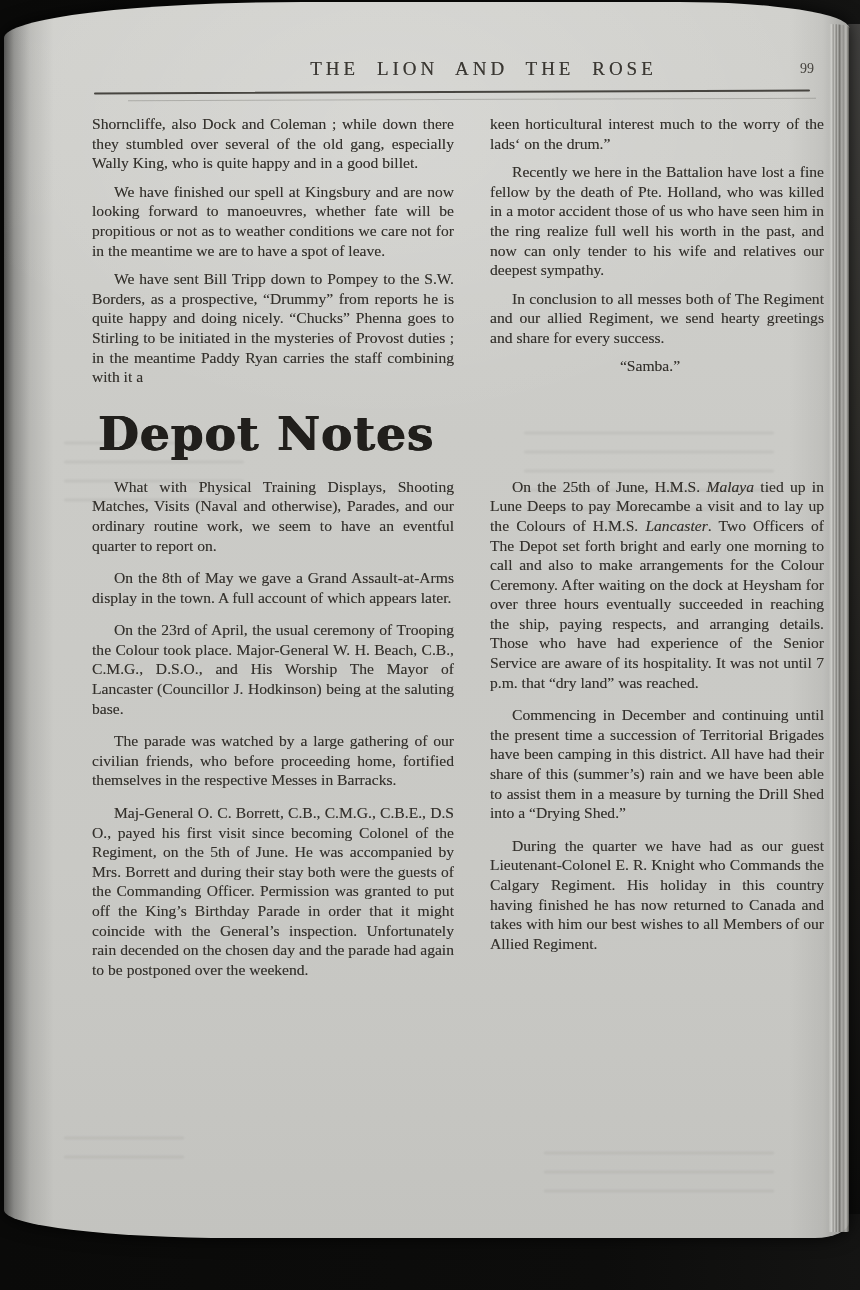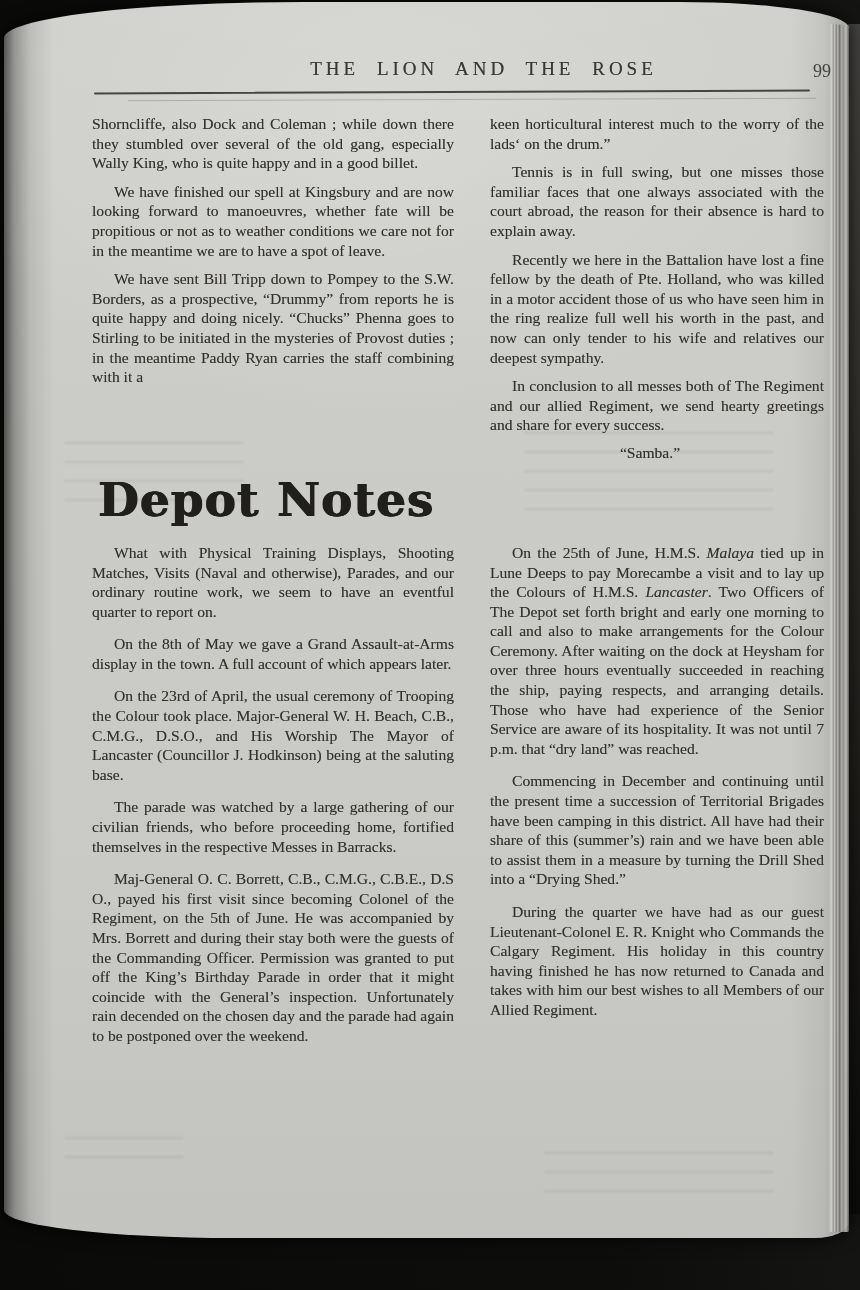--- a/index.html
+++ b/index.html
@@ -33,21 +33,21 @@
       #8a8985 14px, #c0bfbb 17px, #55544f 20px);
     opacity:0.9;
   }
   .content{position:absolute;left:42px;top:52px;width:739px;margin-left:46px;}
   .header{position:relative;height:44px;color:#3a3733;}
   .title{
     position:absolute;left:calc(50% + 22px);transform:translateX(-50%);
     top:4px;font-size:19px;letter-spacing:4px;word-spacing:9px;white-space:nowrap;
     color:#3b3833;text-shadow:0 0 0.6px rgba(59,56,51,0.6);
   }
-  .pagenum{position:absolute;right:0;top:7px;font-size:18px;color:#45423d;}
+  .pagenum{position:absolute;right:17px;top:7px;font-size:14px;color:#45423d;}
   .rule{position:absolute;left:2px;top:37px;width:716px;height:2px;background:#474540;transform:rotate(-0.25deg);border-radius:2px;}
   .rule-ghost{position:absolute;left:36px;top:45px;width:688px;height:1px;background:rgba(100,99,94,0.35);transform:rotate(-0.2deg);}
   .cols{display:flex;gap:36px;margin-top:16px;}
   .col-l{width:362px;}
   .col-r{width:334px;}
   p.body-p{
     margin:0 0 9px 0;font-size:15.6px;line-height:19.6px;text-align:justify;
     text-indent:22px;color:#34312c;text-shadow:0 0 0.5px rgba(52,49,44,0.45);
   }
   .cols-bottom p.body-p{margin-bottom:13px;}
@@ -95,21 +95,20 @@
       </div>
 
       <div class="cols cols-top">
         <div class="col-l">
           <p class="body-p cont">Shorncliffe, also Dock and Coleman ; while down there they stumbled over several of the old gang, especially Wally King, who is quite happy and in a good billet.</p>
           <p class="body-p">We have finished our spell at Kingsbury and are now looking forward to manoeuvres, whether fate will be propitious or not as to weather conditions we care not for in the meantime we are to have a spot of leave.</p>
           <p class="body-p">We have sent Bill Tripp down to Pompey to the S.W. Borders, as a prospective, “Drummy” from reports he is quite happy and doing nicely.  “Chucks” Phenna goes to Stirling to be initiated in the mysteries of Provost duties ;  in the meantime Paddy Ryan carries the staff combining with it a</p>
         </div>
         <div class="col-r">
           <p class="body-p cont">keen horticultural interest much to the worry of the lads‘ on the drum.”</p>
-          <p class="body-p">Tennis is in full swing, but one misses those familiar faces that one always associated with the court abroad, the reason for their absence is hard to explain away.</p>
           <p class="body-p">Recently we here in the Battalion have lost a fine fellow by the death of Pte. Holland, who was killed in a motor accident those of us who have seen him in the ring realize full well his worth in the past, and now can only tender to his wife and relatives our deepest sympathy.</p>
           <p class="body-p">In conclusion to all messes both of The Regiment and our allied Regiment, we send hearty greetings and share for every success.</p>
           <div class="signature">“Samba.”</div>
         </div>
       </div>
 
       <h1 class="big-heading">Depot Notes</h1>
 
       <div class="cols cols-bottom">
         <div class="col-l">

